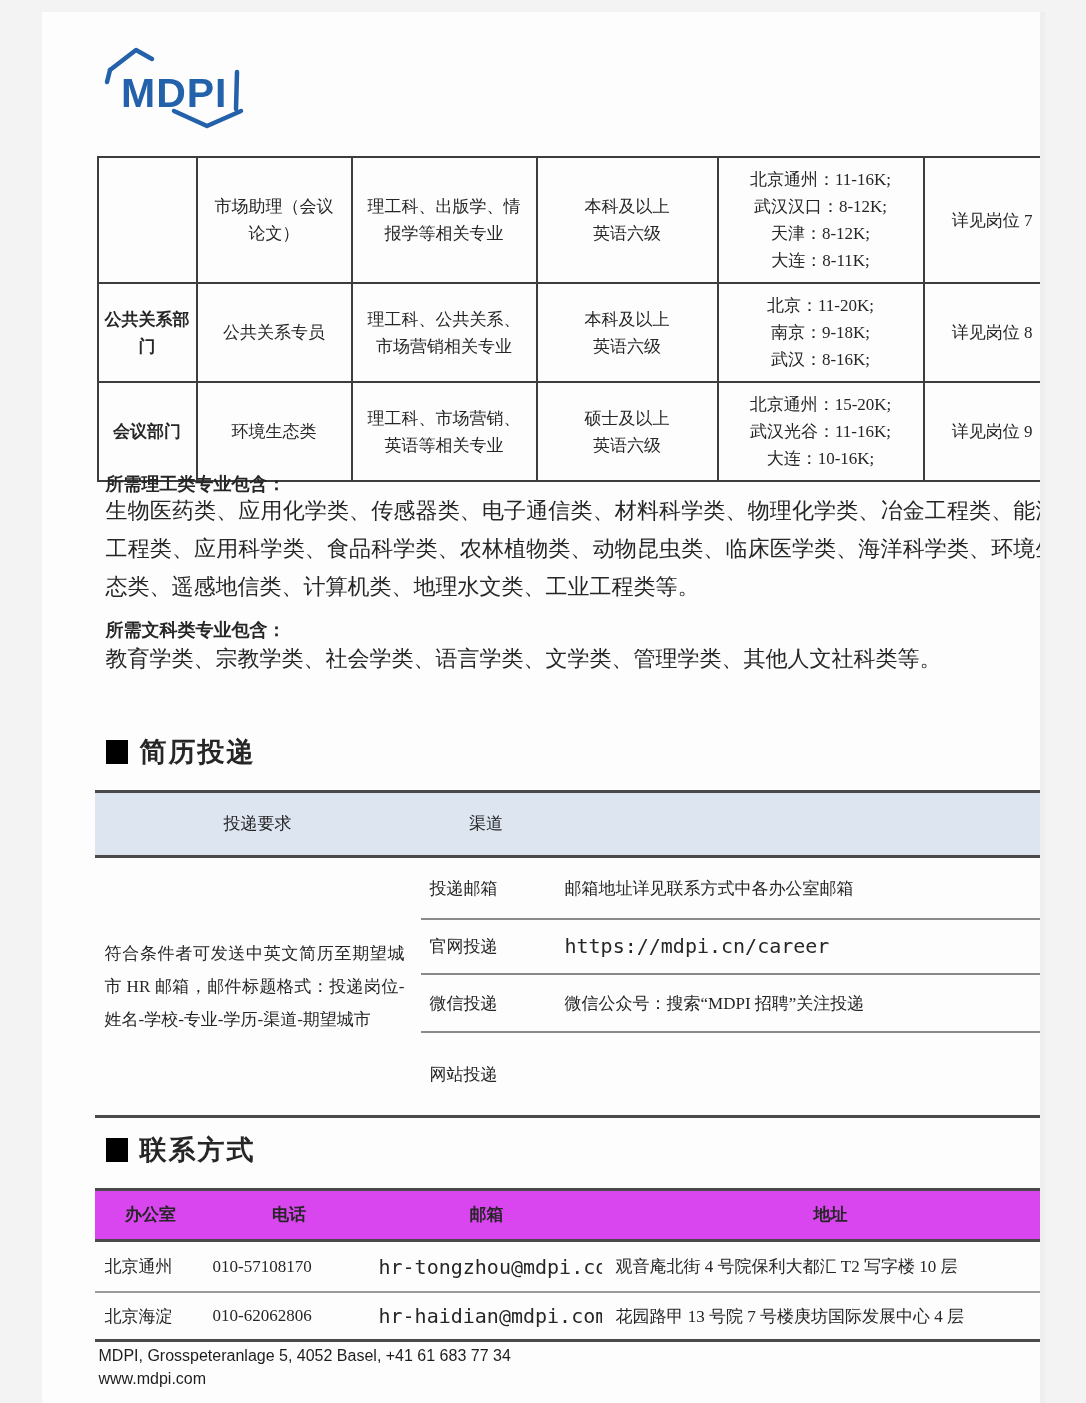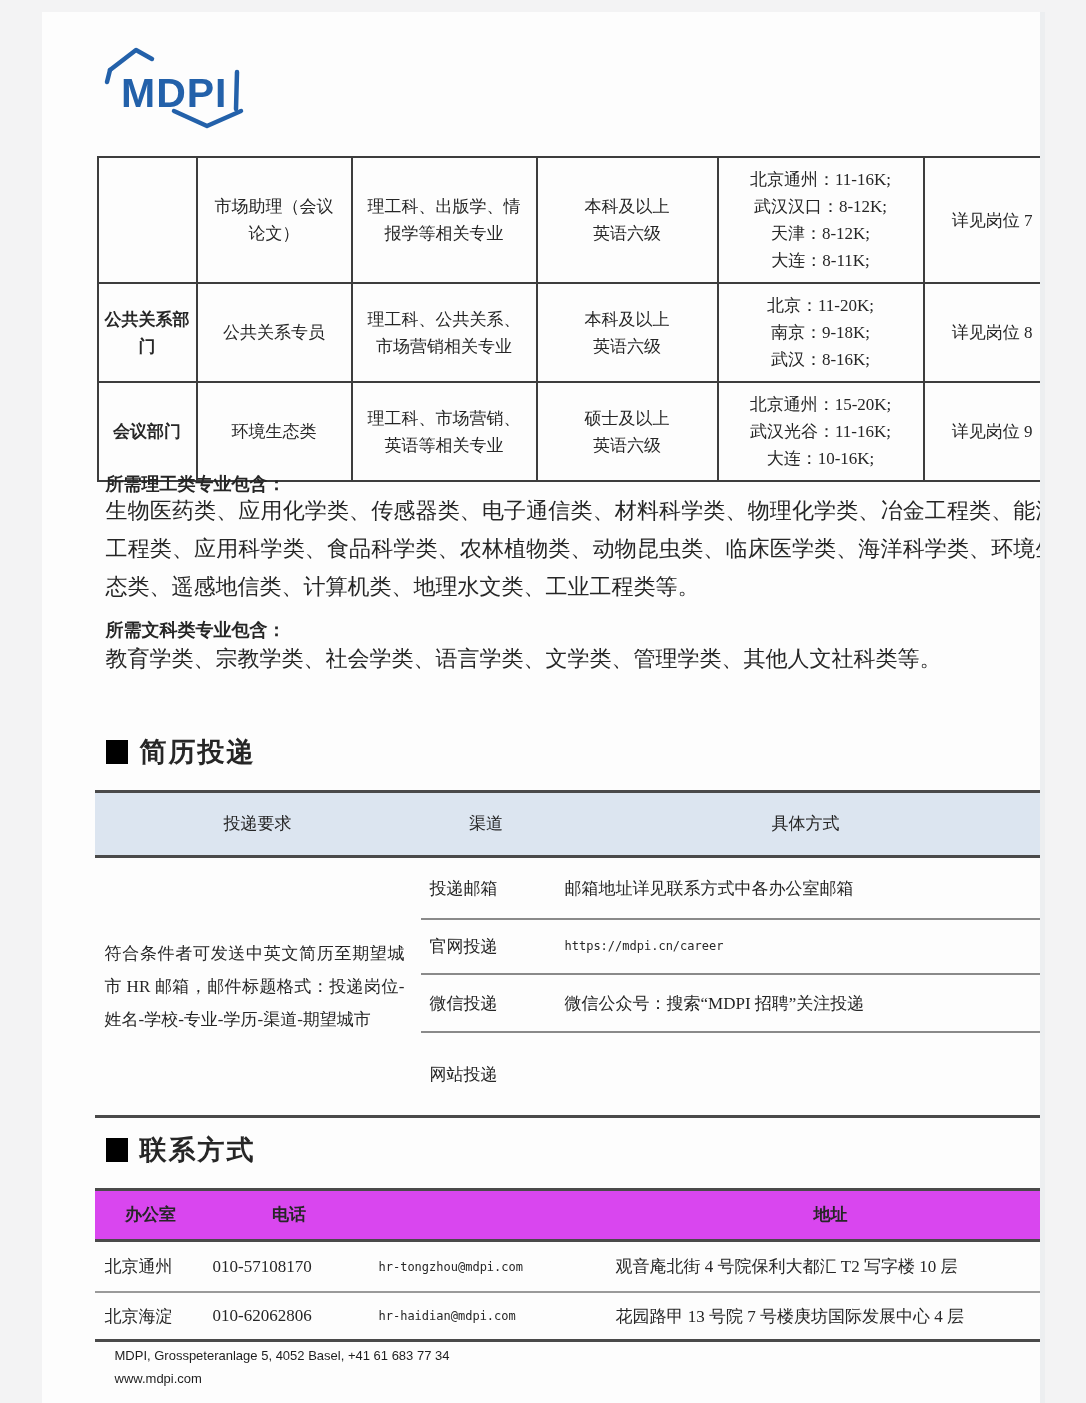--- a/index.html
+++ b/index.html
@@ -43,37 +43,37 @@
     border-top:3px solid #4a4a4a;border-bottom:3px solid #4a4a4a;font-size:17px;}
   .rhead{height:62px;background:#dce5f0;border-bottom:3px solid #4a4a4a;position:relative;}
   .rhead span{position:absolute;top:0;height:62px;line-height:62px;text-align:center;font-weight:normal;}
   .rh1{left:0;width:326px;} .rh2{left:326px;width:131px;} .rh3{left:457px;width:508px;}
   .rbody{display:grid;grid-template-columns:326px 131px 508px;grid-template-rows:62px 55px 58px 82px;}
   .req-cell{grid-row:1/5;grid-column:1;display:flex;align-items:center;}
   .req-cell div{padding-left:10px;width:300px;line-height:33px;word-break:break-all;text-align:justify;}
   .chan{display:flex;align-items:center;padding-left:9px;}
   .meth{display:flex;align-items:center;padding-left:13px;padding-right:14px;line-height:33px;word-break:break-all;}
   .rowline{border-bottom:2px solid #8a8a8a;}
-  .mono{font-family:"DejaVu Sans Mono","Liberation Mono",monospace;font-size:12px;}
+  .mono{font-family:"DejaVu Sans Mono","Liberation Mono",monospace;font-size:20px;}
 
   
   .ctable{position:absolute;left:53px;top:1176px;width:965px;
     border-top:3px solid #4a4a4a;border-bottom:3px solid #4a4a4a;font-size:17px;}
   .chead{height:48px;background:#d946ef;border-bottom:3px solid #4a4a4a;position:relative;}
   .chead span{position:absolute;top:0;height:48px;line-height:48px;text-align:center;font-weight:bold;}
   .ch1{left:0;width:112px;} .ch2{left:112px;width:165px;} .ch3{left:277px;width:230px;} .ch4{left:507px;width:458px;}
   .crow{display:grid;grid-template-columns:112px 165px 230px 458px;align-items:center;height:49px;}
   .crow.second{height:46px;}
   .crow>div{white-space:nowrap;overflow:hidden;}
   .c-office{padding-left:10px;} .c-phone{padding-left:6px;} .c-email{padding-left:7px;} .c-addr{padding-left:14px;}
   .cdivider{border-bottom:2px solid #9a9a9a;}
 
   
-  .footer{position:absolute;left:73px;top:1332px;
-    font-family:"Liberation Sans","DejaVu Sans",sans-serif;font-size:13px;line-height:23px;color:#1d1d1d;}
+  .footer{position:absolute;left:57px;top:1332px;
+    font-family:"Liberation Sans","DejaVu Sans",sans-serif;font-size:16px;line-height:23px;color:#1d1d1d;}
 </style>
 </head>
 <body>
 
 <div class="page">
 
   <div class="logo">
     <svg width="152" height="94" viewBox="0 0 152 94">
       <g stroke="#2361aa" stroke-width="4.5" fill="none" stroke-linecap="round" stroke-linejoin="round">
         <path d="M 10,27 L 36,7 L 52,16"></path>
@@ -151,21 +151,20 @@
 
   <div class="h2" style="top:722px">
     <span class="sq"></span>
     <span>简历投递</span>
   </div>
 
   <div class="rtable">
     <div class="rhead">
       <span class="rh1">投递要求</span>
       <span class="rh2">渠道</span>
-      <span class="rh3">具体方式</span>
     </div>
     <div class="rbody">
       <div class="req-cell">
         <div>符合条件者可发送中英文简历至期望城市 HR 邮箱，邮件标题格式：投递岗位-姓名-学校-专业-学历-渠道-期望城市</div>
       </div>
       <div class="chan rowline" style="grid-row:1">投递邮箱</div>
       <div class="meth rowline" style="grid-row:1">邮箱地址详见联系方式中各办公室邮箱</div>
       <div class="chan rowline" style="grid-row:2">官网投递</div>
       <div class="meth rowline mono" style="grid-row:2">https://mdpi.cn/career</div>
       <div class="chan rowline" style="grid-row:3">微信投递</div>
@@ -176,20 +175,21 @@
 
   <div class="h2" style="top:1120px">
     <span class="sq"></span>
     <span>联系方式</span>
   </div>
 
   <div class="ctable">
     <div class="chead">
       <span class="ch1">办公室</span>
       <span class="ch2">电话</span>
+      <span class="ch3">邮箱</span>
       <span class="ch4">地址</span>
     </div>
     <div class="crow cdivider">
       <div class="c-office">北京通州</div>
       <div class="c-phone">010-57108170</div>
       <div class="c-email mono">hr-tongzhou@mdpi.com</div>
       <div class="c-addr">观音庵北街 4 号院保利大都汇 T2 写字楼 10 层</div>
     </div>
     <div class="crow second">
       <div class="c-office">北京海淀</div>

